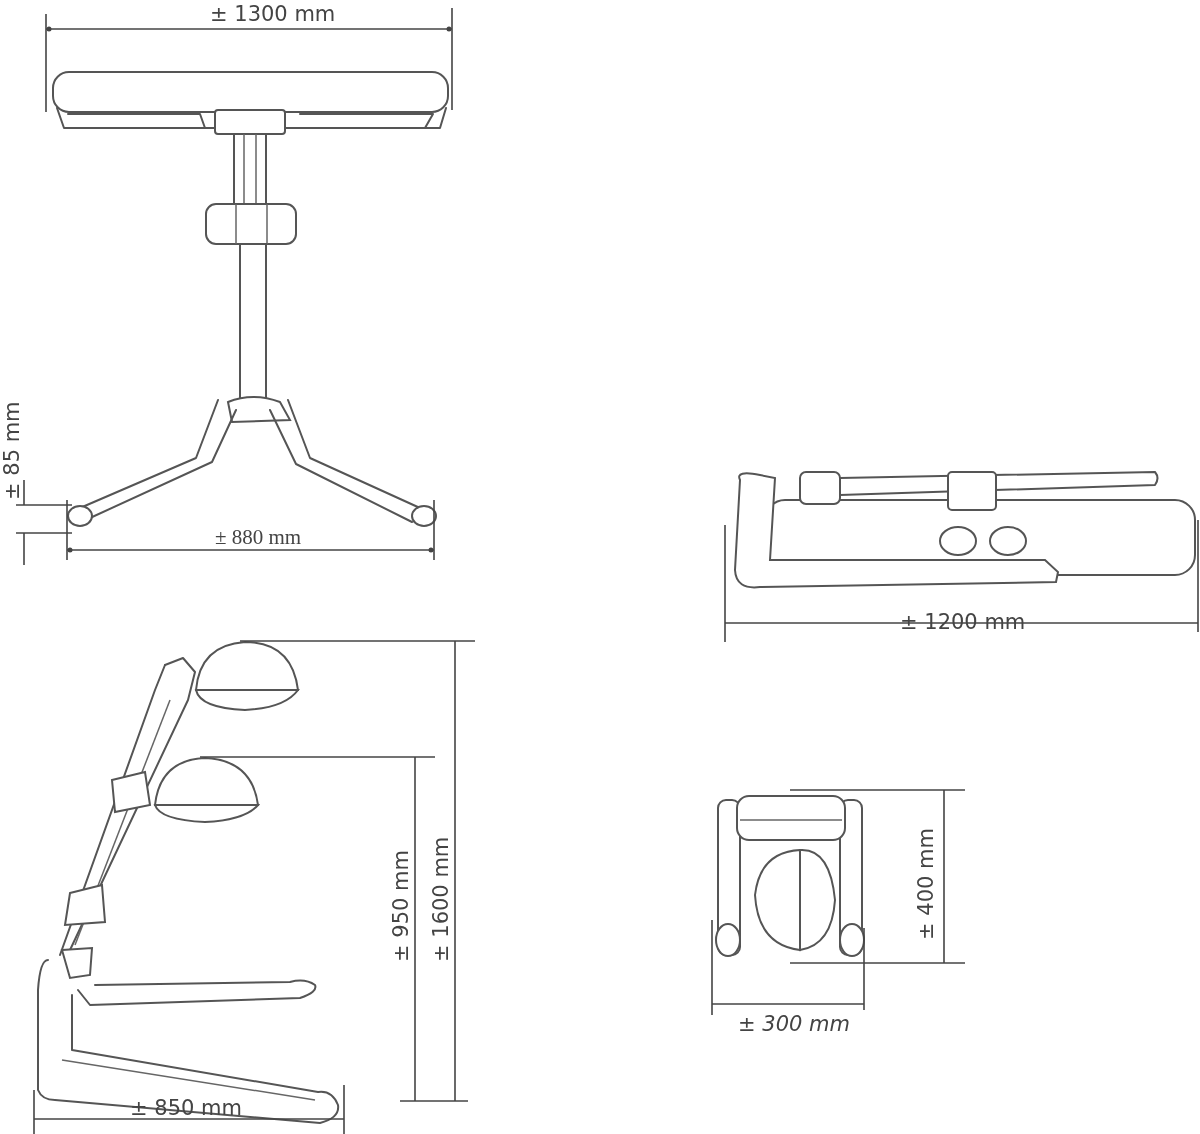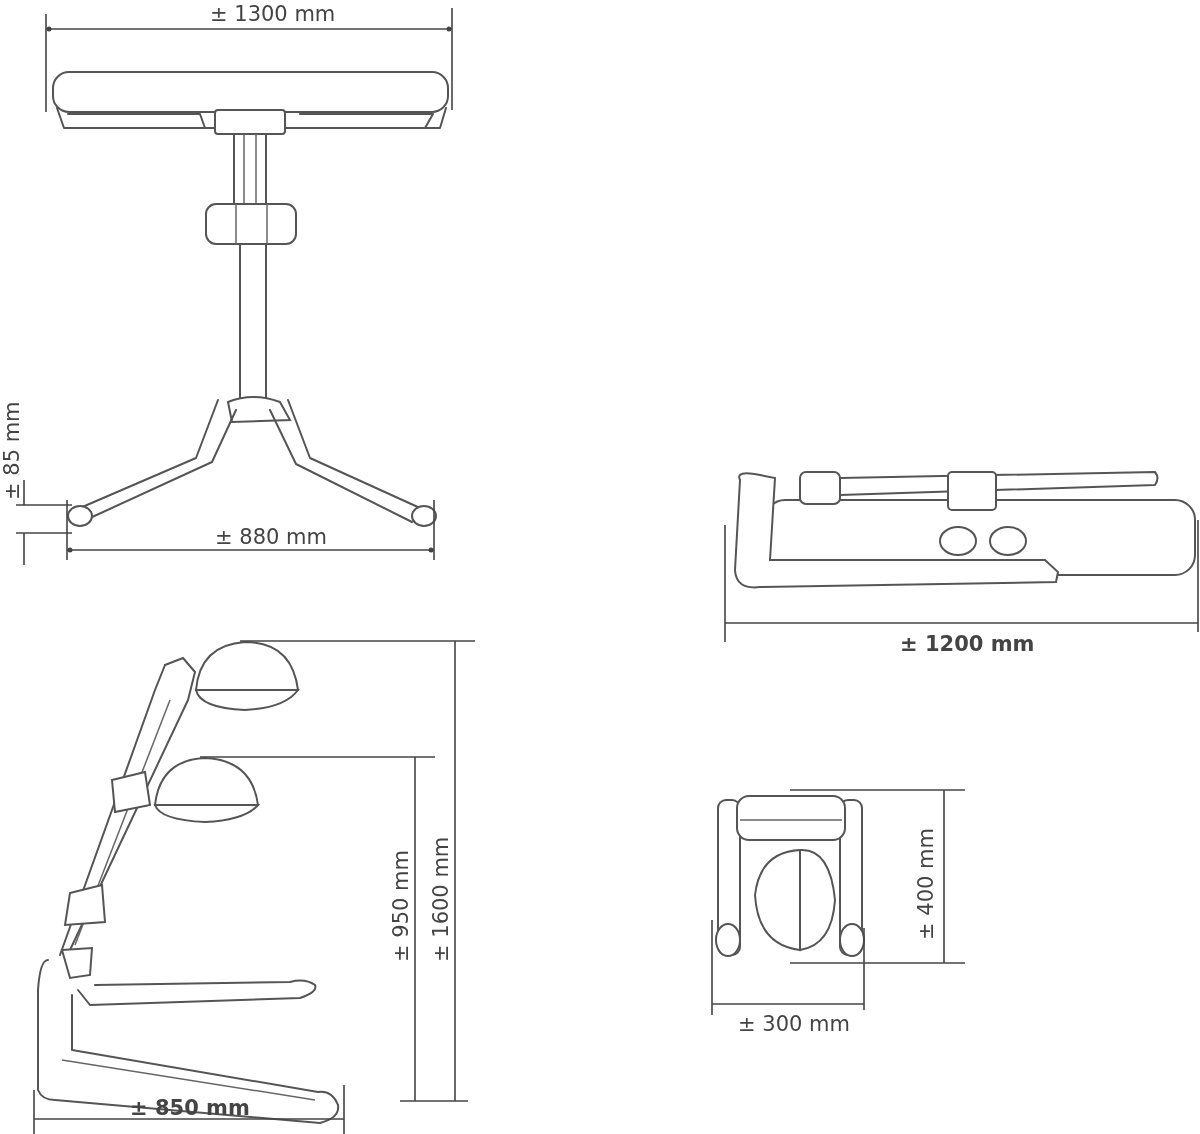--- a/index.html
+++ b/index.html
@@ -120,23 +120,23 @@
     <line class="dim" x1="790" y1="963" x2="965" y2="963"></line>
     <line class="dim" x1="944" y1="790" x2="944" y2="963"></line>
 
     <line class="dim" x1="712" y1="920" x2="712" y2="1015"></line>
     <line class="dim" x1="864" y1="928" x2="864" y2="1010"></line>
     <line class="dim" x1="712" y1="1004" x2="864" y2="1004"></line>
   </g>
 </svg>
 
 <div class="lbl" style="left:210px; top:4px;">± 1300 mm</div>
-<div class="lbl" style="left:215px; top:527px;">± 880 mm</div>
+<div class="lbl" style="left:215px; top:527px;font-family:Liberation Serif, serif;">± 880 mm</div>
 <div class="lbl rot" style="left:2px; top:500px;">± 85 mm</div>
 
-<div class="lbl" style="left:130px; top:1098px;font-weight:bold;">± 850 mm</div>
+<div class="lbl" style="left:130px; top:1098px;">± 850 mm</div>
 <div class="lbl rot" style="left:391px; top:962px;">± 950 mm</div>
 <div class="lbl rot" style="left:431px; top:962px;">± 1600 mm</div>
 
-<div class="lbl" style="left:900px; top:634px;font-weight:bold;">± 1200 mm</div>
+<div class="lbl" style="left:900px; top:612px;">± 1200 mm</div>
 
-<div class="lbl" style="left:738px; top:1014px;">± 300 mm</div>
+<div class="lbl" style="left:738px; top:1014px;font-style:italic;">± 300 mm</div>
 <div class="lbl rot" style="left:916px; top:940px;">± 400 mm</div>
 
 </body></html>

